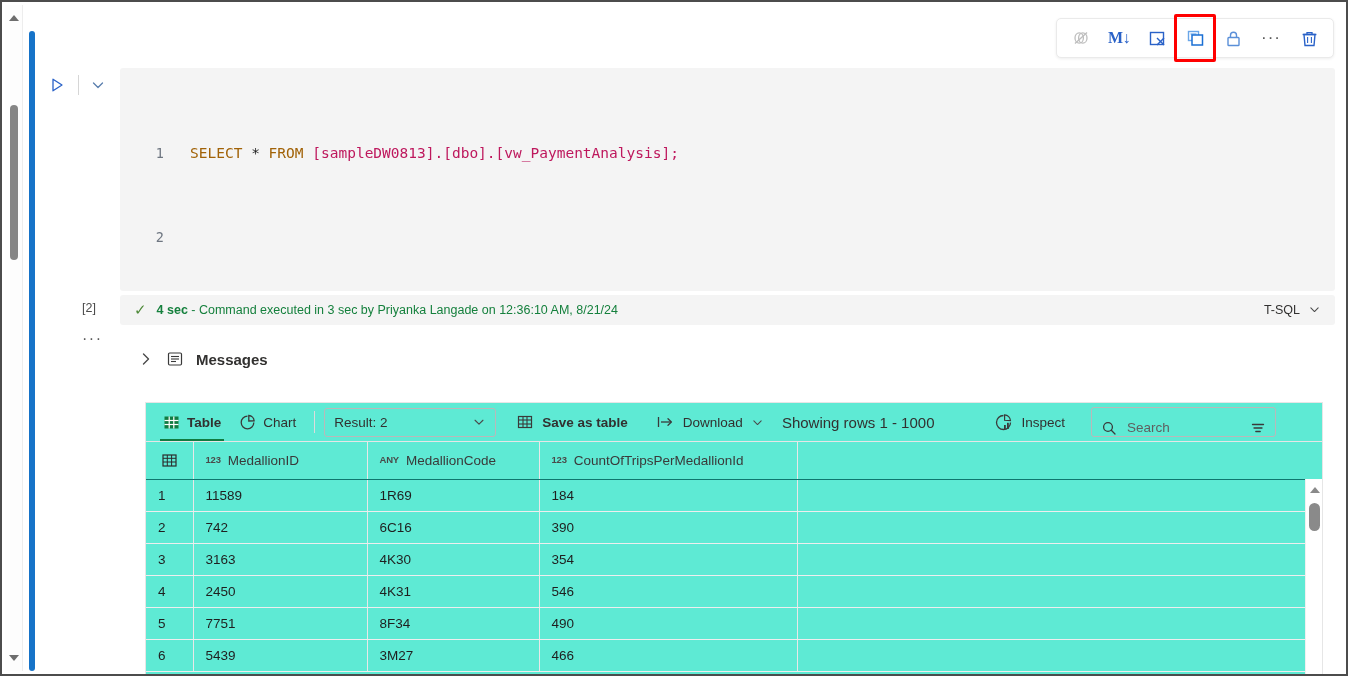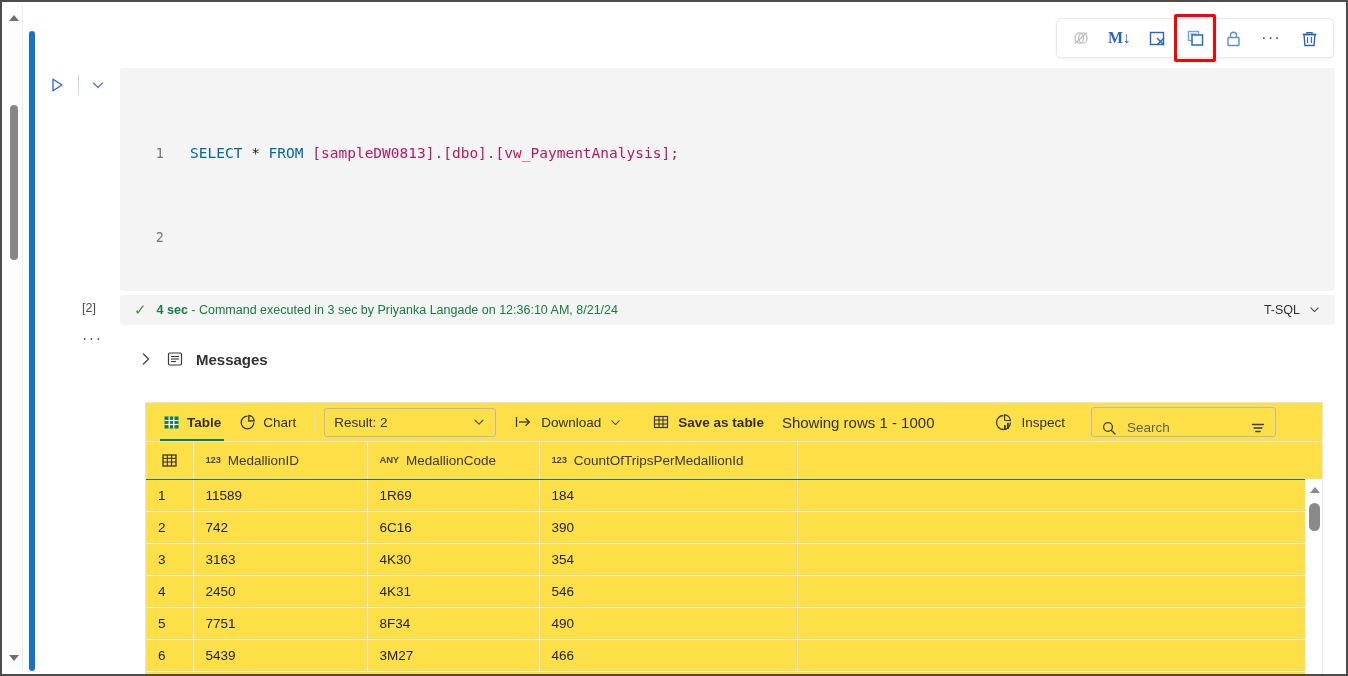--- a/index.html
+++ b/index.html
@@ -127,21 +127,21 @@
   .code-row { display: flex; height: 21px; align-items: baseline; }
   .ln {
     width: 70px;
     text-align: right;
     padding-right: 26px;
     color: #6e7681;
     font-size: 13.5px;
     user-select: none;
   }
   .ctext { flex: 1; }
-  .kw  { color: #0369a1; text-align: right; }
+  .kw  { color: #a16207; text-align: right; }
   .op  { color: #1f1f1f; }
   .id  { color: #be185d; text-align: center; }
 
   
   .exec-index {
     position: absolute; left: 80px; top: 299px;
     font-size: 12.5px; color: #4b4b4b;
   }
   .exec-bar {
     position: absolute; left: 118px; top: 293px;
@@ -175,21 +175,21 @@
     cursor: pointer;
   }
   .msg-label {
     font-size: 15px; font-weight: 700; color: #323130;
   }
 
   
   .results-panel {
     position: absolute; left: 143px; top: 400px;
     width: 1178px; height: 272px;
-    background: #fde047;
+    background: #5eead4;
     border: 1px solid #e6e6e6;
     border-bottom: none;
   }
   .results-toolbar {
     height: 39px;
     display: flex; align-items: center;
     padding: 0 8px;
     border-bottom: 1px solid #e6e6e6;
     gap: 0;
   }
@@ -478,41 +478,41 @@
 
       <div class="rt-div"></div>
 
       <div class="result-select">
         <span>Result: 2</span>
         <svg class="caret" width="14" height="14" viewBox="0 0 16 16">
           <path d="M3.5 6 L8 10.5 L12.5 6" fill="none" stroke="#4a4a4a" stroke-width="1.3" stroke-linecap="round" stroke-linejoin="round"></path>
         </svg>
       </div>
 
-      <div class="rt-btn" style="margin-left:8px">
-        <svg width="19" height="16" viewBox="0 0 19 16">
-          <line x1="2.5" y1="3" x2="2.5" y2="13" stroke="#3a3a3a" stroke-width="1.3"></line>
-          <line x1="5" y1="8" x2="15" y2="8" stroke="#3a3a3a" stroke-width="1.3"></line>
-          <path d="M12 4.8 L15.4 8 L12 11.2" fill="none" stroke="#3a3a3a" stroke-width="1.3" stroke-linecap="round" stroke-linejoin="round"></path>
-        </svg>
-        <span>Download</span>
-        <svg width="13" height="13" viewBox="0 0 16 16">
-          <path d="M3.5 6 L8 10.5 L12.5 6" fill="none" stroke="#4a4a4a" stroke-width="1.3" stroke-linecap="round" stroke-linejoin="round"></path>
-        </svg>
-      </div>
-
       <div class="rt-btn bold" style="margin-left:10px">
         <svg width="18" height="18" viewBox="0 0 18 18">
           <rect x="2.5" y="3.5" width="13" height="11" fill="none" stroke="#3a3a3a" stroke-width="1.2"></rect>
           <line x1="2.5" y1="7" x2="15.5" y2="7" stroke="#3a3a3a" stroke-width="1.1"></line>
           <line x1="2.5" y1="11" x2="15.5" y2="11" stroke="#3a3a3a" stroke-width="1.1"></line>
           <line x1="7" y1="3.5" x2="7" y2="14.5" stroke="#3a3a3a" stroke-width="1.1"></line>
           <line x1="11" y1="3.5" x2="11" y2="14.5" stroke="#3a3a3a" stroke-width="1.1"></line>
         </svg>
         <span>Save as table</span>
+      </div>
+
+      <div class="rt-btn" style="margin-left:8px">
+        <svg width="19" height="16" viewBox="0 0 19 16">
+          <line x1="2.5" y1="3" x2="2.5" y2="13" stroke="#3a3a3a" stroke-width="1.3"></line>
+          <line x1="5" y1="8" x2="15" y2="8" stroke="#3a3a3a" stroke-width="1.3"></line>
+          <path d="M12 4.8 L15.4 8 L12 11.2" fill="none" stroke="#3a3a3a" stroke-width="1.3" stroke-linecap="round" stroke-linejoin="round"></path>
+        </svg>
+        <span>Download</span>
+        <svg width="13" height="13" viewBox="0 0 16 16">
+          <path d="M3.5 6 L8 10.5 L12.5 6" fill="none" stroke="#4a4a4a" stroke-width="1.3" stroke-linecap="round" stroke-linejoin="round"></path>
+        </svg>
       </div>
 
       <div class="rt-static">Showing rows 1 - 1000</div>
 
       <div class="rt-btn" style="margin-left:42px">
         <svg width="19" height="19" viewBox="0 0 19 19">
           <path d="M9.5 2.5 a7 7 0 1 0 7 7" fill="none" stroke="#3a3a3a" stroke-width="1.3"></path>
           <path d="M10.6 1.8 a6.2 6.2 0 0 1 5.9 5.9 L10.6 7.3 Z" fill="none" stroke="#3a3a3a" stroke-width="1.2"></path>
           <rect x="10" y="12" width="1.8" height="4" fill="#3a3a3a"></rect>
           <rect x="13" y="9.8" width="1.8" height="6.2" fill="#3a3a3a"></rect>

